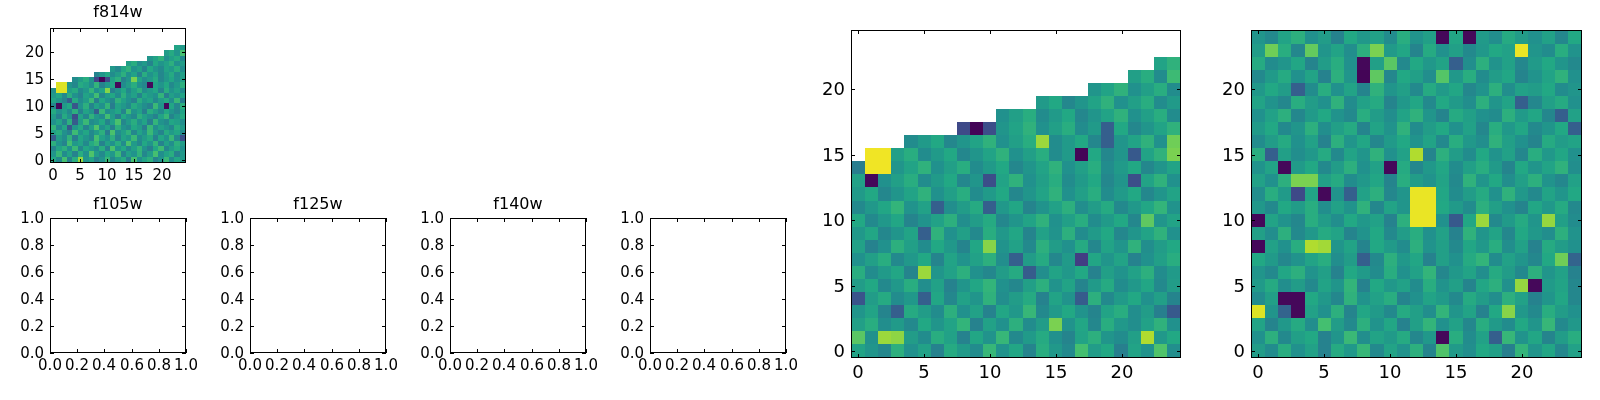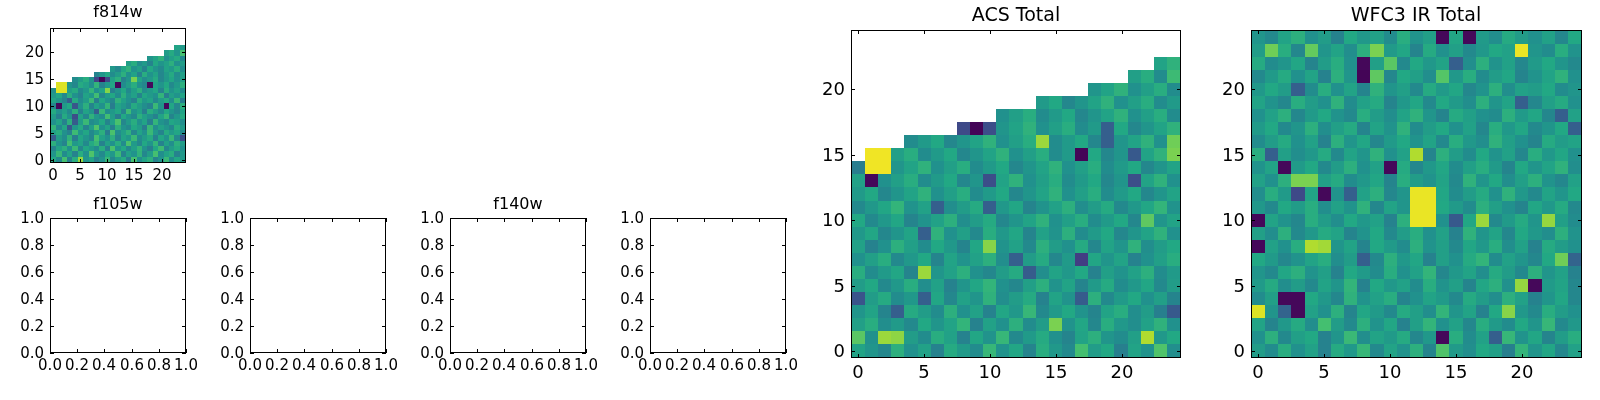--- a/index.html
+++ b/index.html
@@ -762,20 +762,21 @@
       <div class="tick tick-y-right" style="left: 182px; top: 272px;"></div>
       <div class="tl tl-y" style="left: -12px; width: 56px; top: 272px;">0.6</div>
       <div class="tick tick-y" style="left: 50px; top: 245px;"></div>
       <div class="tick tick-y-right" style="left: 182px; top: 245px;"></div>
       <div class="tl tl-y" style="left: -12px; width: 56px; top: 245px;">0.8</div>
       <div class="tick tick-y" style="left: 50px; top: 218px;"></div>
       <div class="tick tick-y-right" style="left: 182px; top: 218px;"></div>
       <div class="tl tl-y" style="left: -12px; width: 56px; top: 218px;">1.0</div>
     </div>
     <div class="panel mini" style="left: 0px; top: 0px; width: 1600px; height: 400px;">
+      <div class="panel-title" style="left: 168px; top: 196px; width: 300px;">f125w</div>
       <div class="axes-box" style="left: 250px; top: 218px; width: 136px; height: 135px;"></div>
       <div class="tick tick-x" style="left: 250px; top: 349px;"></div>
       <div class="tick tick-x-top" style="left: 250px; top: 218px;"></div>
       <div class="tl tl-x" style="left: 250px; top: 358px;">0.0</div>
       <div class="tick tick-x" style="left: 277px; top: 349px;"></div>
       <div class="tick tick-x-top" style="left: 277px; top: 218px;"></div>
       <div class="tl tl-x" style="left: 277px; top: 358px;">0.2</div>
       <div class="tick tick-x" style="left: 304px; top: 349px;"></div>
       <div class="tick tick-x-top" style="left: 304px; top: 218px;"></div>
       <div class="tl tl-x" style="left: 304px; top: 358px;">0.4</div>
@@ -880,21 +881,20 @@
       <div class="tick tick-y-right" style="left: 782px; top: 272px;"></div>
       <div class="tl tl-y" style="left: 588px; width: 56px; top: 272px;">0.6</div>
       <div class="tick tick-y" style="left: 650px; top: 245px;"></div>
       <div class="tick tick-y-right" style="left: 782px; top: 245px;"></div>
       <div class="tl tl-y" style="left: 588px; width: 56px; top: 245px;">0.8</div>
       <div class="tick tick-y" style="left: 650px; top: 218px;"></div>
       <div class="tick tick-y-right" style="left: 782px; top: 218px;"></div>
       <div class="tl tl-y" style="left: 588px; width: 56px; top: 218px;">1.0</div>
     </div>
     <div class="panel big" style="left: 0px; top: 0px; width: 1600px; height: 400px;">
-      <div class="panel-title" style="left: 866px; top: 5px; width: 300px;">ACS Total</div>
       <div class="axes-box" style="left: 851px; top: 30px; width: 330px; height: 328px;">
         <div class="heatmap" style="grid-template-columns: repeat(25, 1fr); grid-template-rows: repeat(25, 1fr);">
           <div class="cell" style="background: rgb(255, 255, 255);"></div>
           <div class="cell" style="background: rgb(255, 255, 255);"></div>
           <div class="cell" style="background: rgb(255, 255, 255);"></div>
           <div class="cell" style="background: rgb(255, 255, 255);"></div>
           <div class="cell" style="background: rgb(255, 255, 255);"></div>
           <div class="cell" style="background: rgb(255, 255, 255);"></div>
           <div class="cell" style="background: rgb(255, 255, 255);"></div>
           <div class="cell" style="background: rgb(255, 255, 255);"></div>
@@ -1542,21 +1542,20 @@
       <div class="tick tick-y-right" style="left: 1177px; top: 220px;"></div>
       <div class="tl tl-y" style="left: 789px; width: 56px; top: 220px;">10</div>
       <div class="tick tick-y" style="left: 851px; top: 155px;"></div>
       <div class="tick tick-y-right" style="left: 1177px; top: 155px;"></div>
       <div class="tl tl-y" style="left: 789px; width: 56px; top: 155px;">15</div>
       <div class="tick tick-y" style="left: 851px; top: 89px;"></div>
       <div class="tick tick-y-right" style="left: 1177px; top: 89px;"></div>
       <div class="tl tl-y" style="left: 789px; width: 56px; top: 89px;">20</div>
     </div>
     <div class="panel big" style="left: 0px; top: 0px; width: 1600px; height: 400px;">
-      <div class="panel-title" style="left: 1266px; top: 5px; width: 300px;">WFC3 IR Total</div>
       <div class="axes-box" style="left: 1251px; top: 30px; width: 331px; height: 328px;">
         <div class="heatmap" style="grid-template-columns: repeat(25, 1fr); grid-template-rows: repeat(25, 1fr);">
           <div class="cell" style="background: rgb(33, 149, 139);"></div>
           <div class="cell" style="background: rgb(35, 137, 141);"></div>
           <div class="cell" style="background: rgb(34, 163, 134);"></div>
           <div class="cell" style="background: rgb(45, 175, 126);"></div>
           <div class="cell" style="background: rgb(33, 145, 141);"></div>
           <div class="cell" style="background: rgb(34, 156, 136);"></div>
           <div class="cell" style="background: rgb(38, 130, 142);"></div>
           <div class="cell" style="background: rgb(34, 168, 132);"></div>

